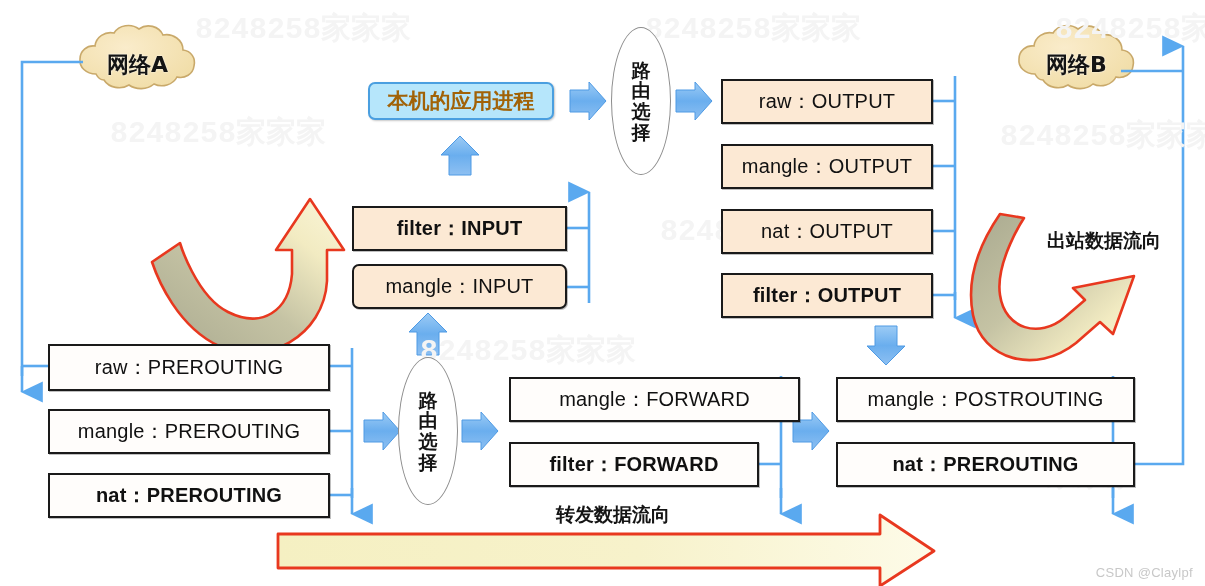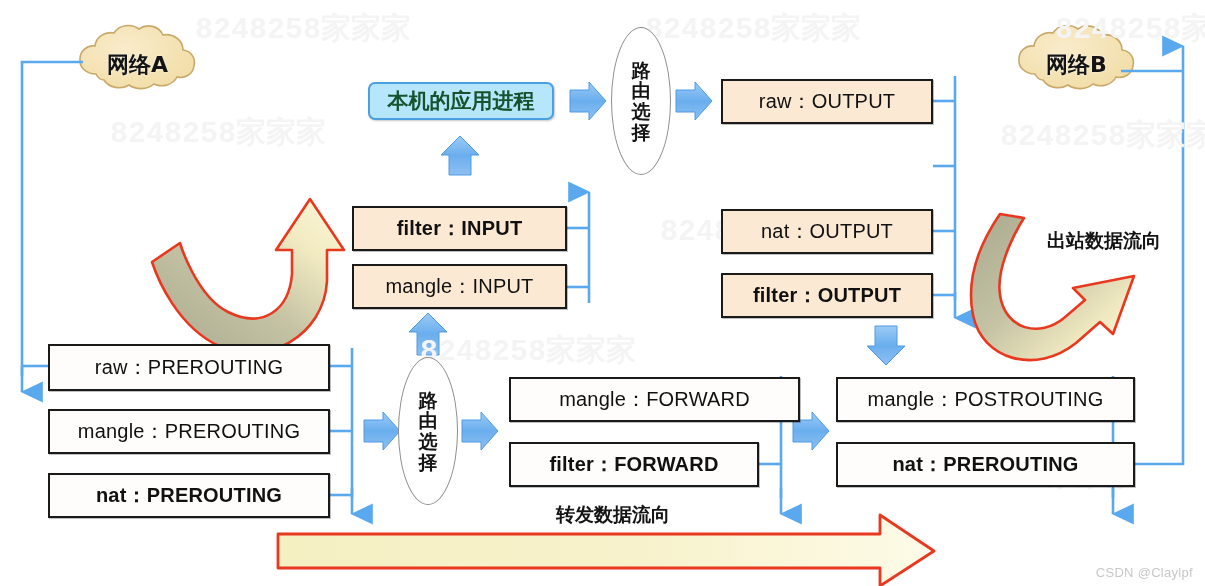--- a/index.html
+++ b/index.html
@@ -22,21 +22,21 @@
   .chain-box.bold{font-weight:bold;}
   .chain-box span.t{display:inline-block;}
 
   .app-box{
     border:2px solid #4a9fe0;
     border-radius:7px;
     background:#b6e6fb;
     justify-content:center;
     font-size:21px;
     font-weight:bold;
-    color:#14532d;
+    color:#a16207;
     font-family:"DejaVu Sans","Liberation Sans",sans-serif;
     box-shadow:1px 1px 2px rgba(0,0,0,.22);
   }
 
   .oval{
     border:1.6px solid #8d8d8d;
     border-radius:50%;
     background:#ffffff;
     flex-direction:column;
     justify-content:center;
@@ -269,27 +269,30 @@
   <div class="node oval" style="left:398px;top:357px;width:60px;height:148px;">
     <span>路</span>
     <span>由</span>
     <span>选</span>
     <span>择</span>
   </div>
 
   <div class="node chain-box bold" style="left:352px;top:206px;width:215px;height:45px;">
     <span class="t">filter：INPUT</span>
   </div>
-  <div class="node chain-box" style="left:352px;top:264px;width:215px;height:45px;">
+  <div class="node chain-box" style="left:352px;top:264px;width:215px;height:45px;border-radius:7px;">
     <span class="t">mangle：INPUT</span>
   </div>
 
   <div class="node chain-box" style="left:721px;top:79px;width:212px;height:45px;">
     <span class="t">raw：OUTPUT</span>
   </div>
+  <div class="node chain-box" style="left:721px;top:144px;width:212px;height:45px;">
+    <span class="t">mangle：OUTPUT</span>
+  </div>
   <div class="node chain-box" style="left:721px;top:209px;width:212px;height:45px;">
     <span class="t">nat：OUTPUT</span>
   </div>
   <div class="node chain-box bold" style="left:721px;top:273px;width:212px;height:45px;">
     <span class="t">filter：OUTPUT</span>
   </div>
 
   <div class="node chain-box plain" style="left:48px;top:344px;width:282px;height:47px;">
     <span class="t">raw：PREROUTING</span>
   </div>

